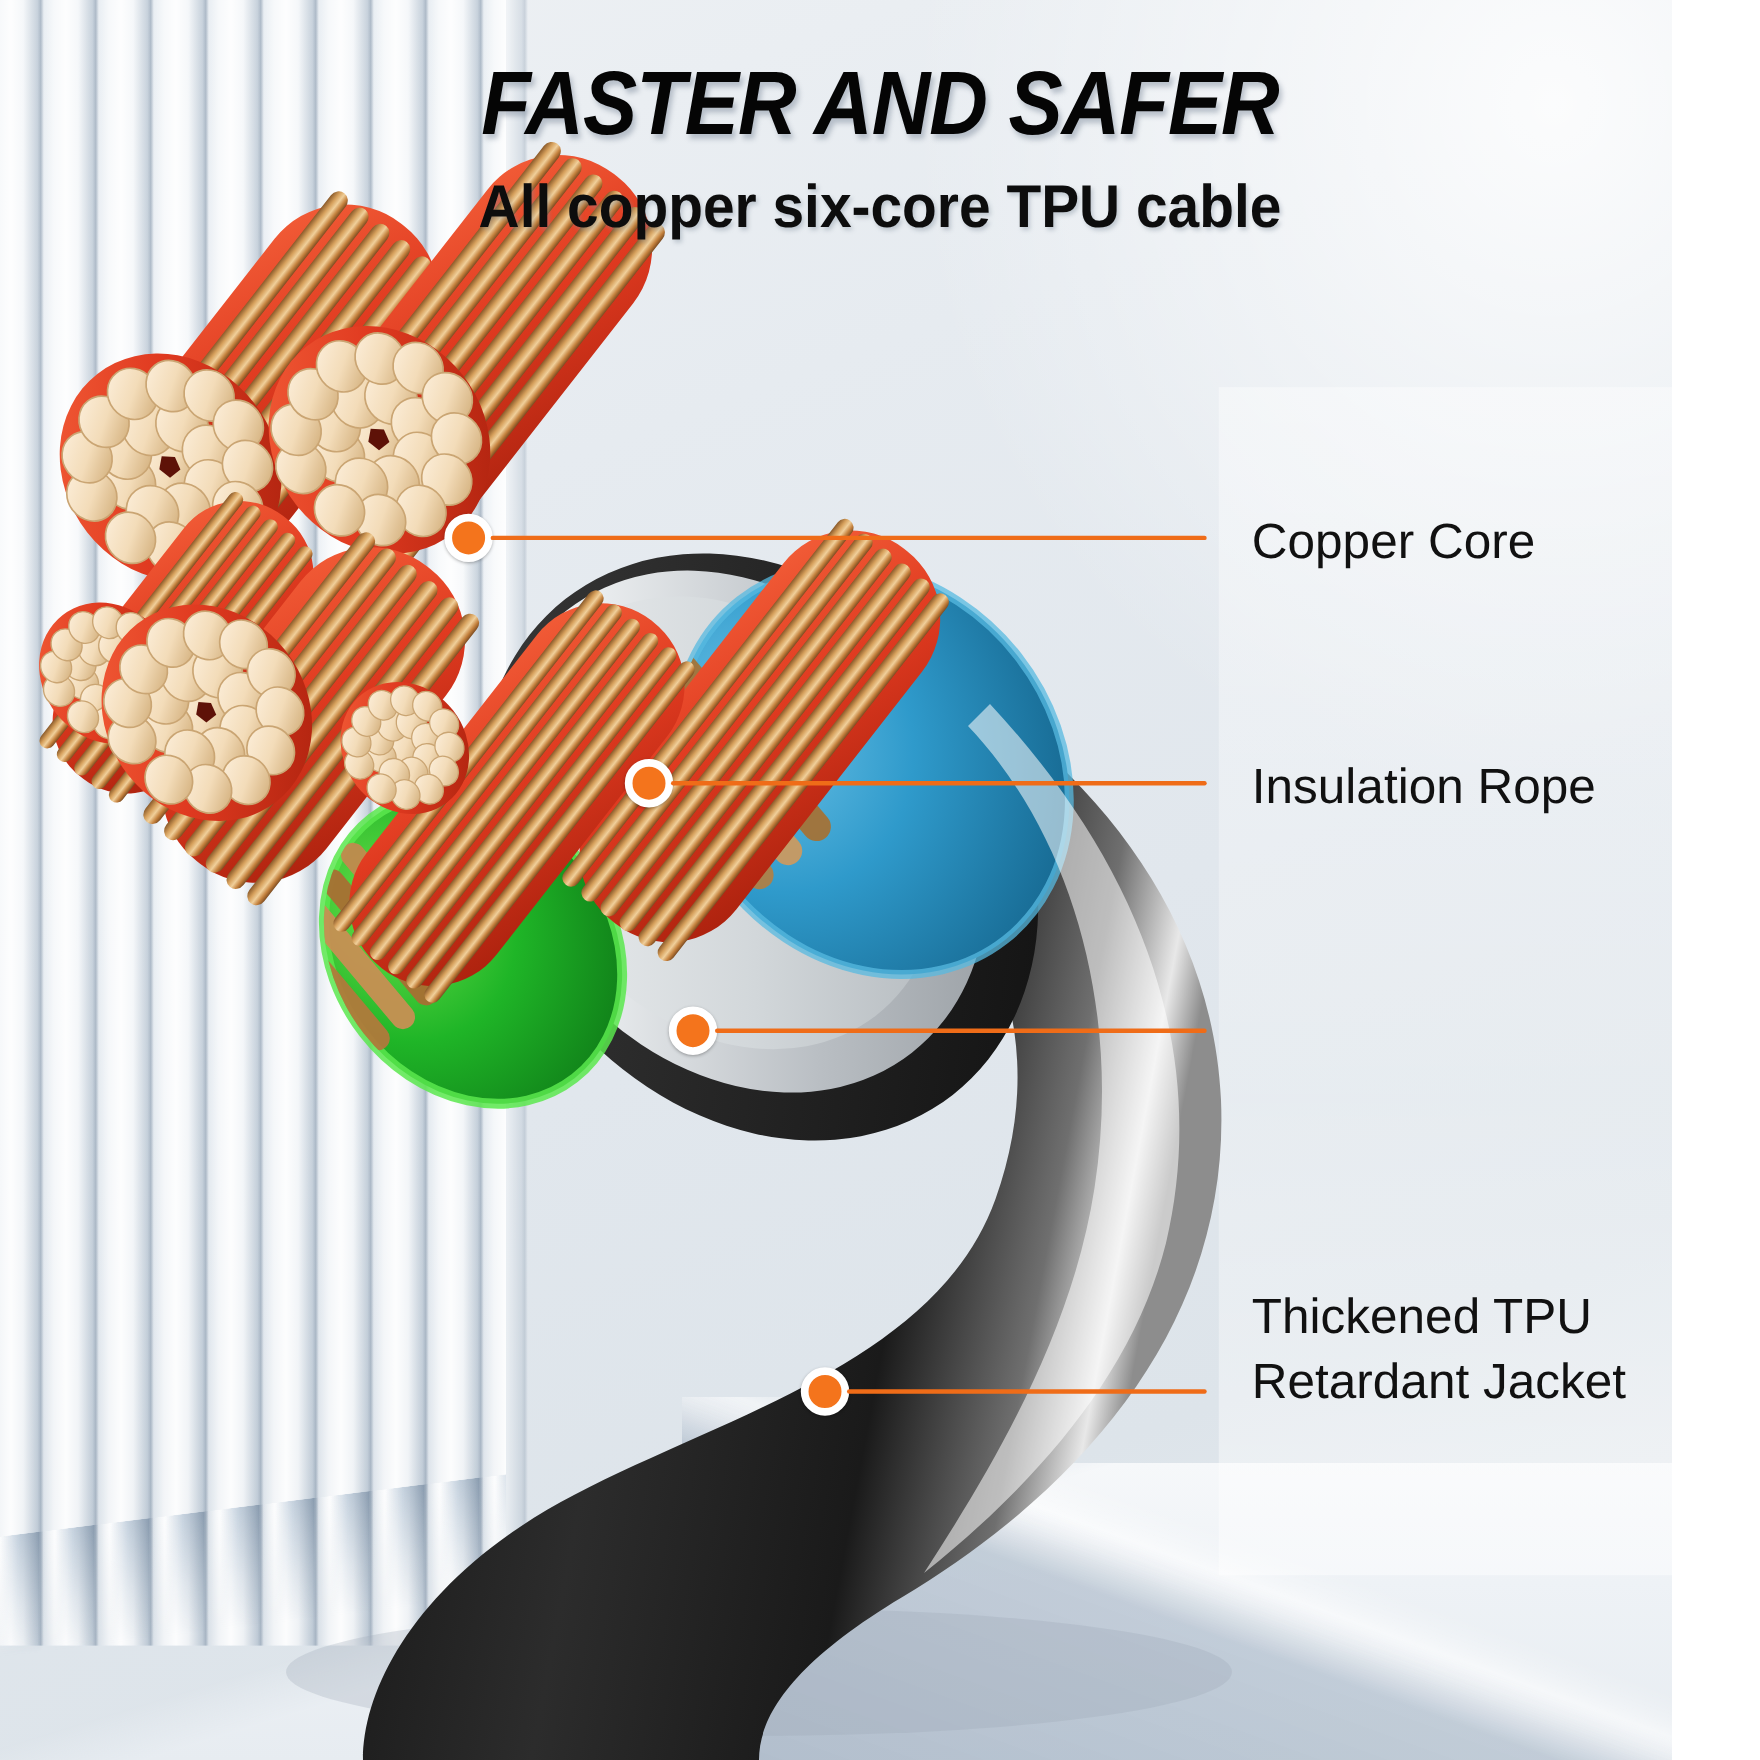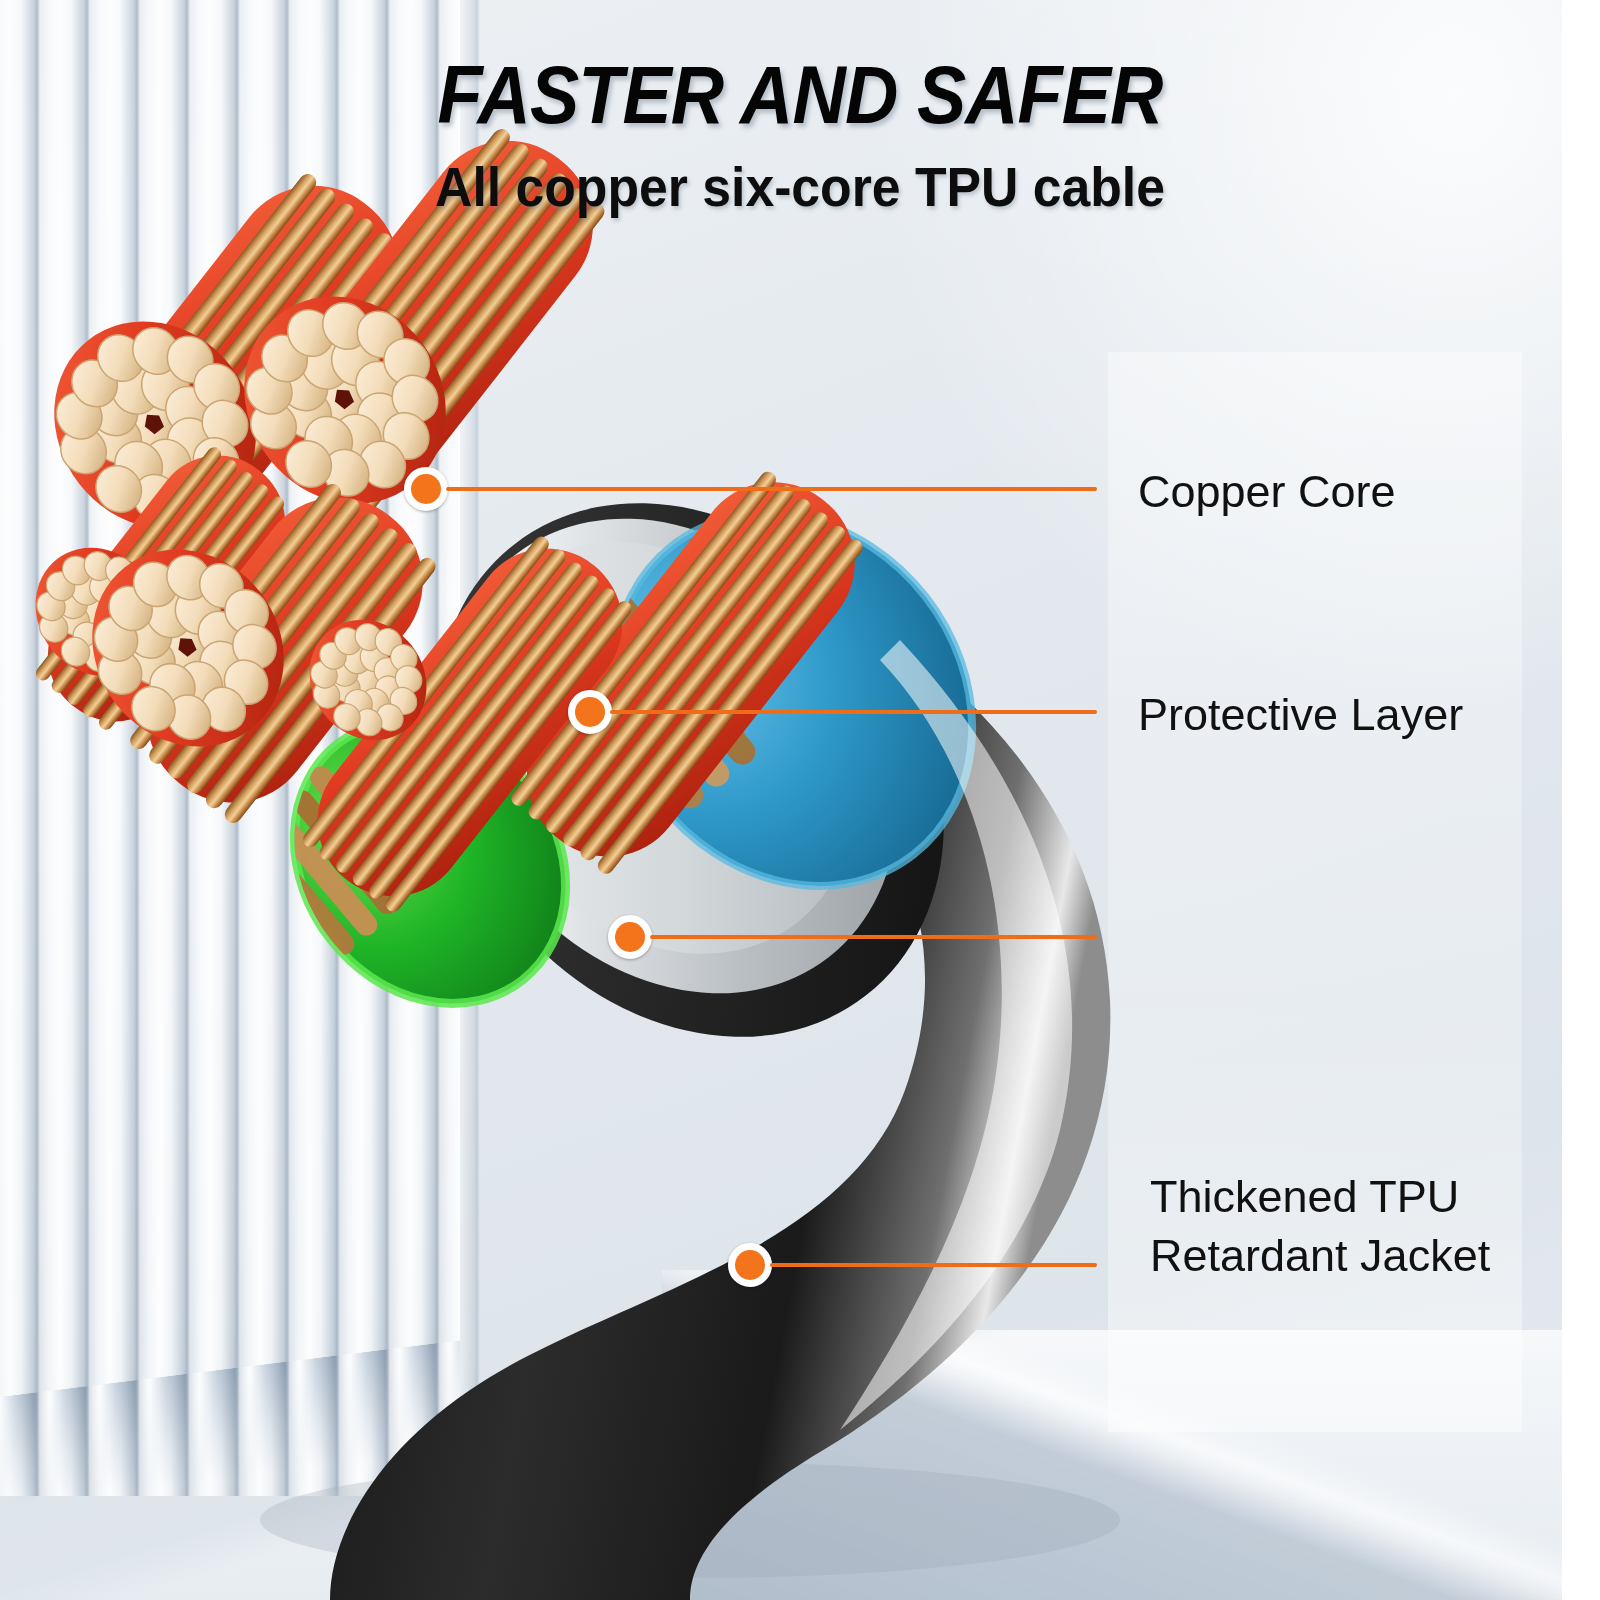--- a/index.html
+++ b/index.html
@@ -3,21 +3,20 @@
 <meta charset="utf-8">
 <style>
   html,body{margin:0;padding:0;background:#fff;}
   body{font-family:"Liberation Sans","DejaVu Sans",sans-serif;}
 
   #stage{
     position:relative;
     width:1520px;height:1600px;
     overflow:hidden;
     background:linear-gradient(160deg,#eef1f4 0%,#e6ebf0 28%,#e1e7ed 55%,#dde4ea 78%,#e9edf1 100%);
-    padding-left:42px;
   }
 
   
   .glass-wall{
     position:absolute;left:-10px;top:-4px;width:470px;height:1500px;
     background:
       repeating-linear-gradient(90deg,
         rgba(255,255,255,0.00) 0px,
         rgba(255,255,255,0.62) 9px,
         rgba(255,255,255,0.92) 20px,
@@ -428,25 +427,25 @@
 
   <div class="headline">FASTER AND SAFER</div>
   <div class="subhead">All copper six-core TPU cable</div>
 
   <div class="callout-dot" style="left:404px;top:467px;"></div>
   <div class="callout-line" style="left:446px;top:487px;width:651px;"></div>
   <div class="callout-label" style="top:463px;">Copper Core</div>
 
   <div class="callout-dot" style="left:568px;top:690px;"></div>
   <div class="callout-line" style="left:610px;top:710px;width:487px;"></div>
-  <div class="callout-label" style="top:686px;">Protective Layer</div>
+  <div class="callout-label" style="top:686px;">Insulation Rope</div>
 
   <div class="callout-dot" style="left:608px;top:915px;"></div>
   <div class="callout-line" style="left:650px;top:935px;width:447px;"></div>
 
   <div class="callout-dot" style="left:728px;top:1243px;"></div>
   <div class="callout-line" style="left:770px;top:1263px;width:327px;"></div>
-  <div class="callout-label" style="top:1168px;margin-left:12px;">
+  <div class="callout-label" style="top:1168px;">
     <div>Thickened TPU</div>
     <div>Retardant Jacket</div>
   </div>
 
 </div>
 
 </body></html>

